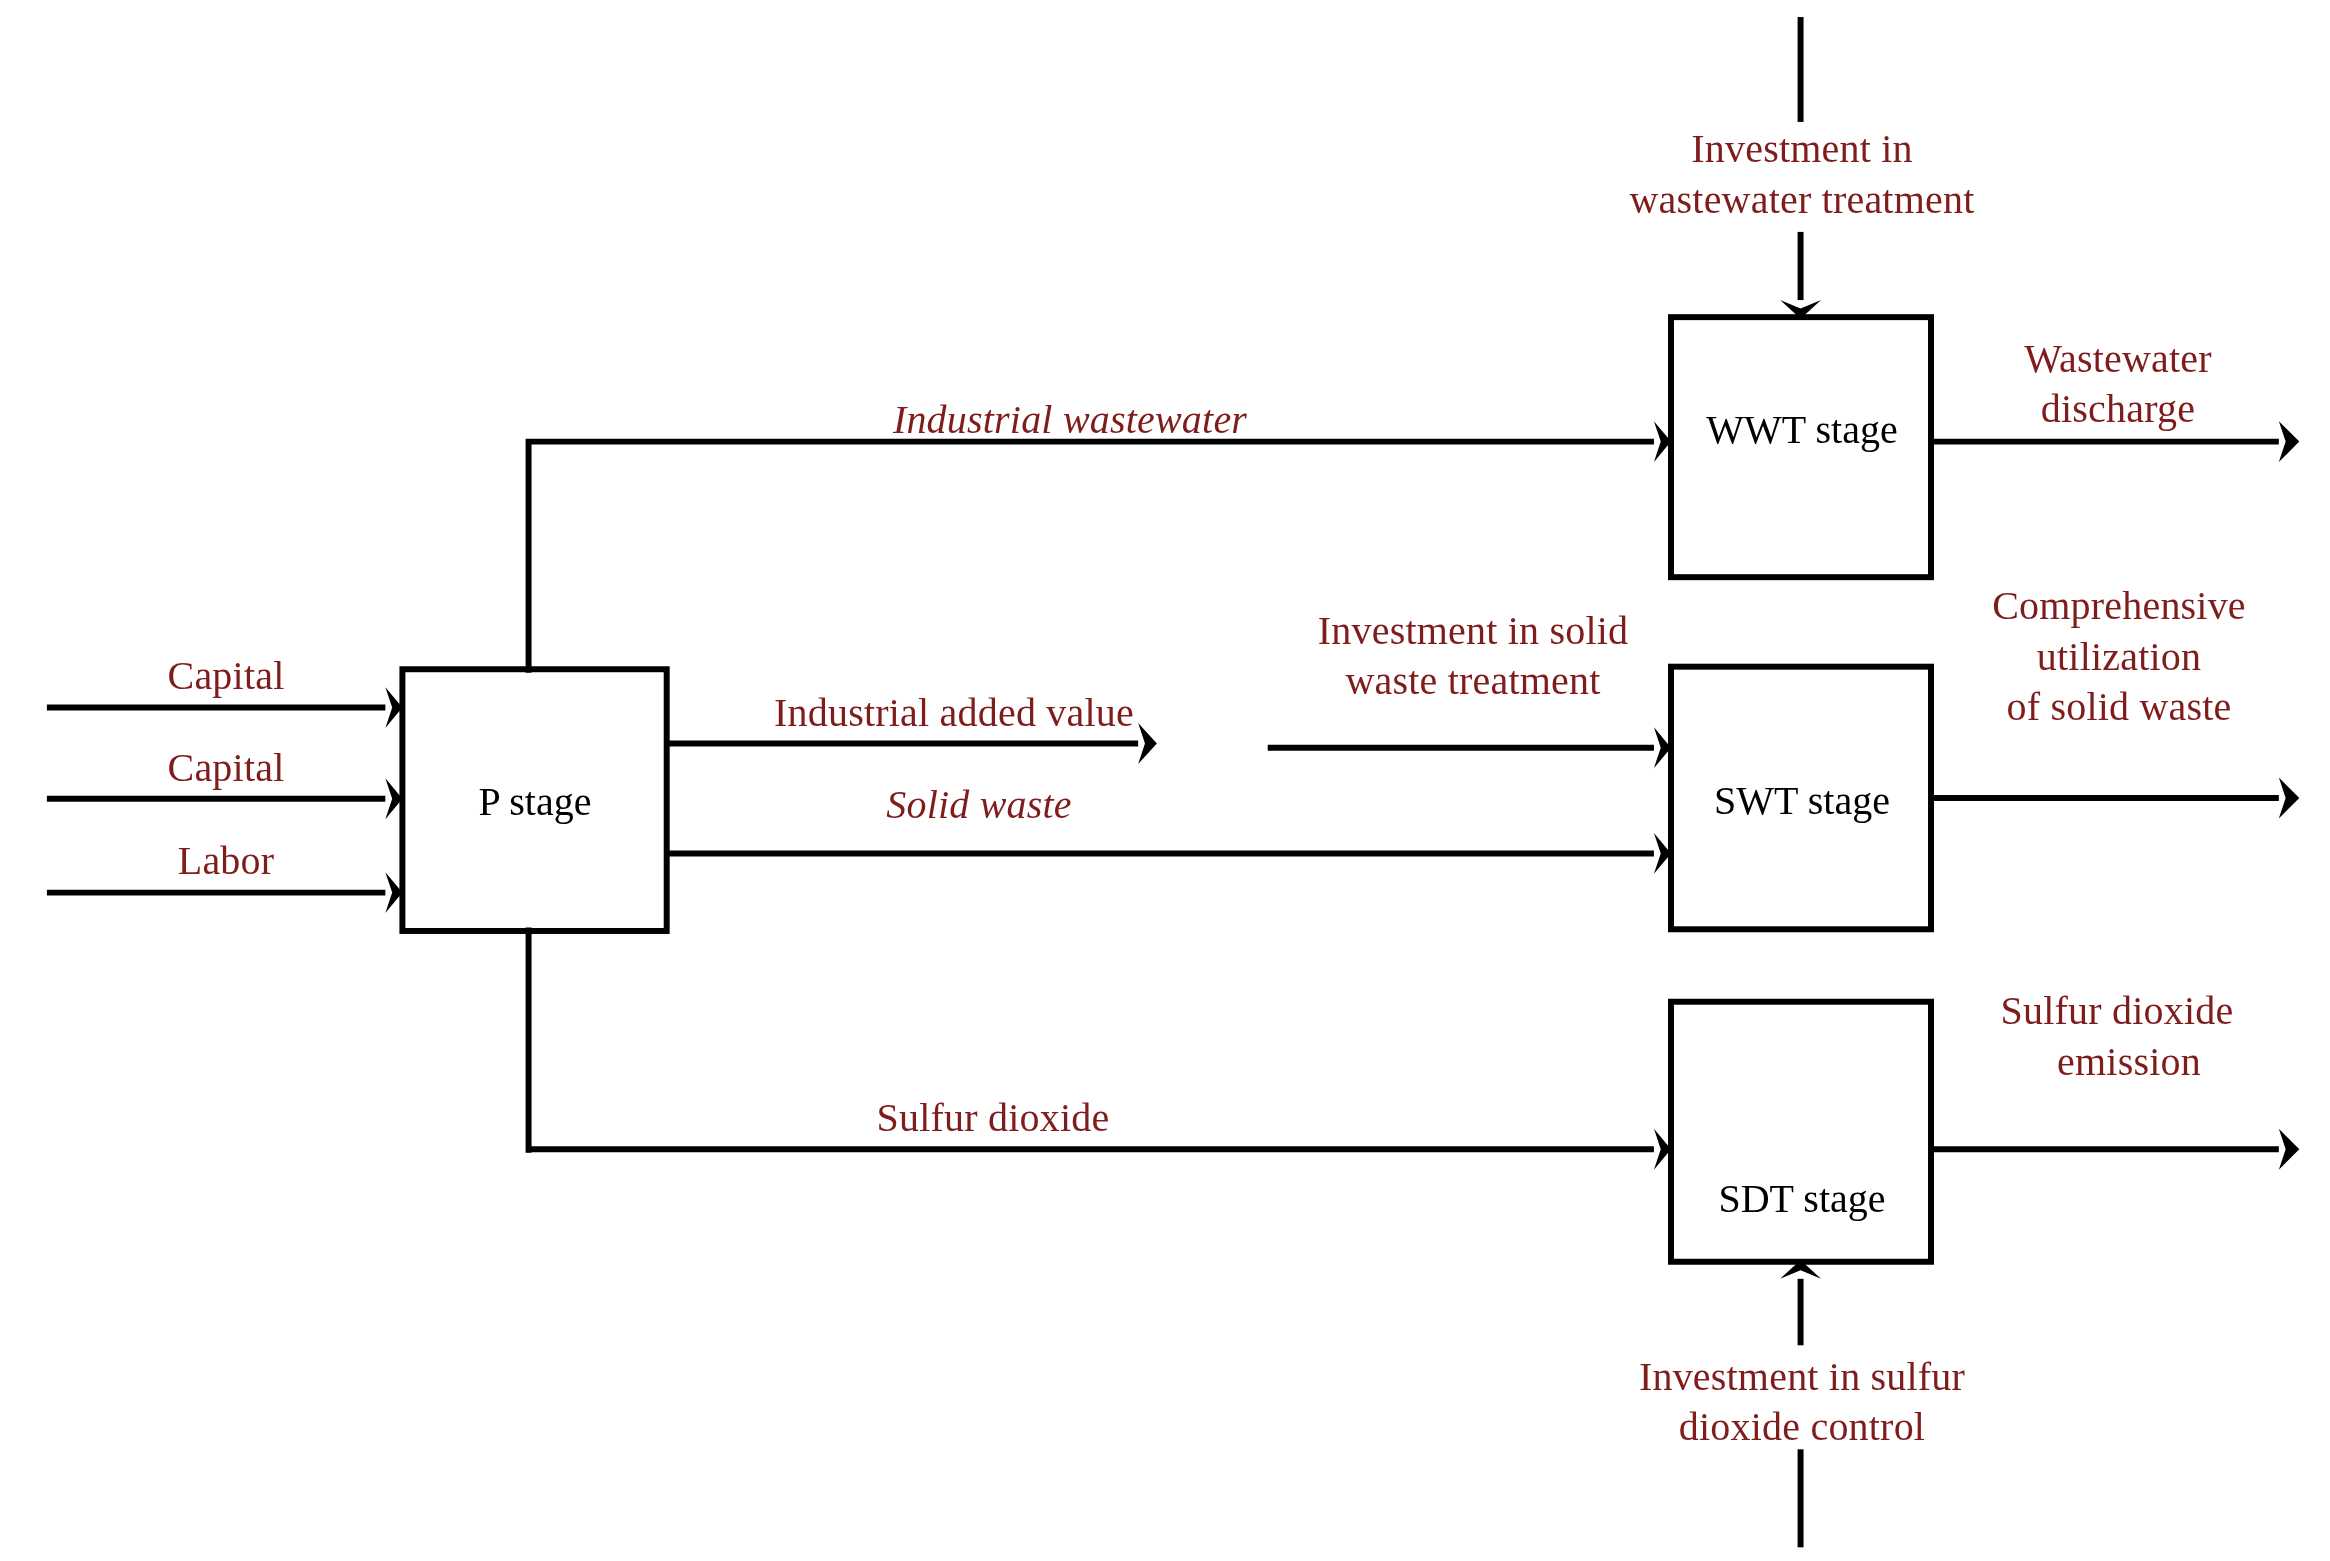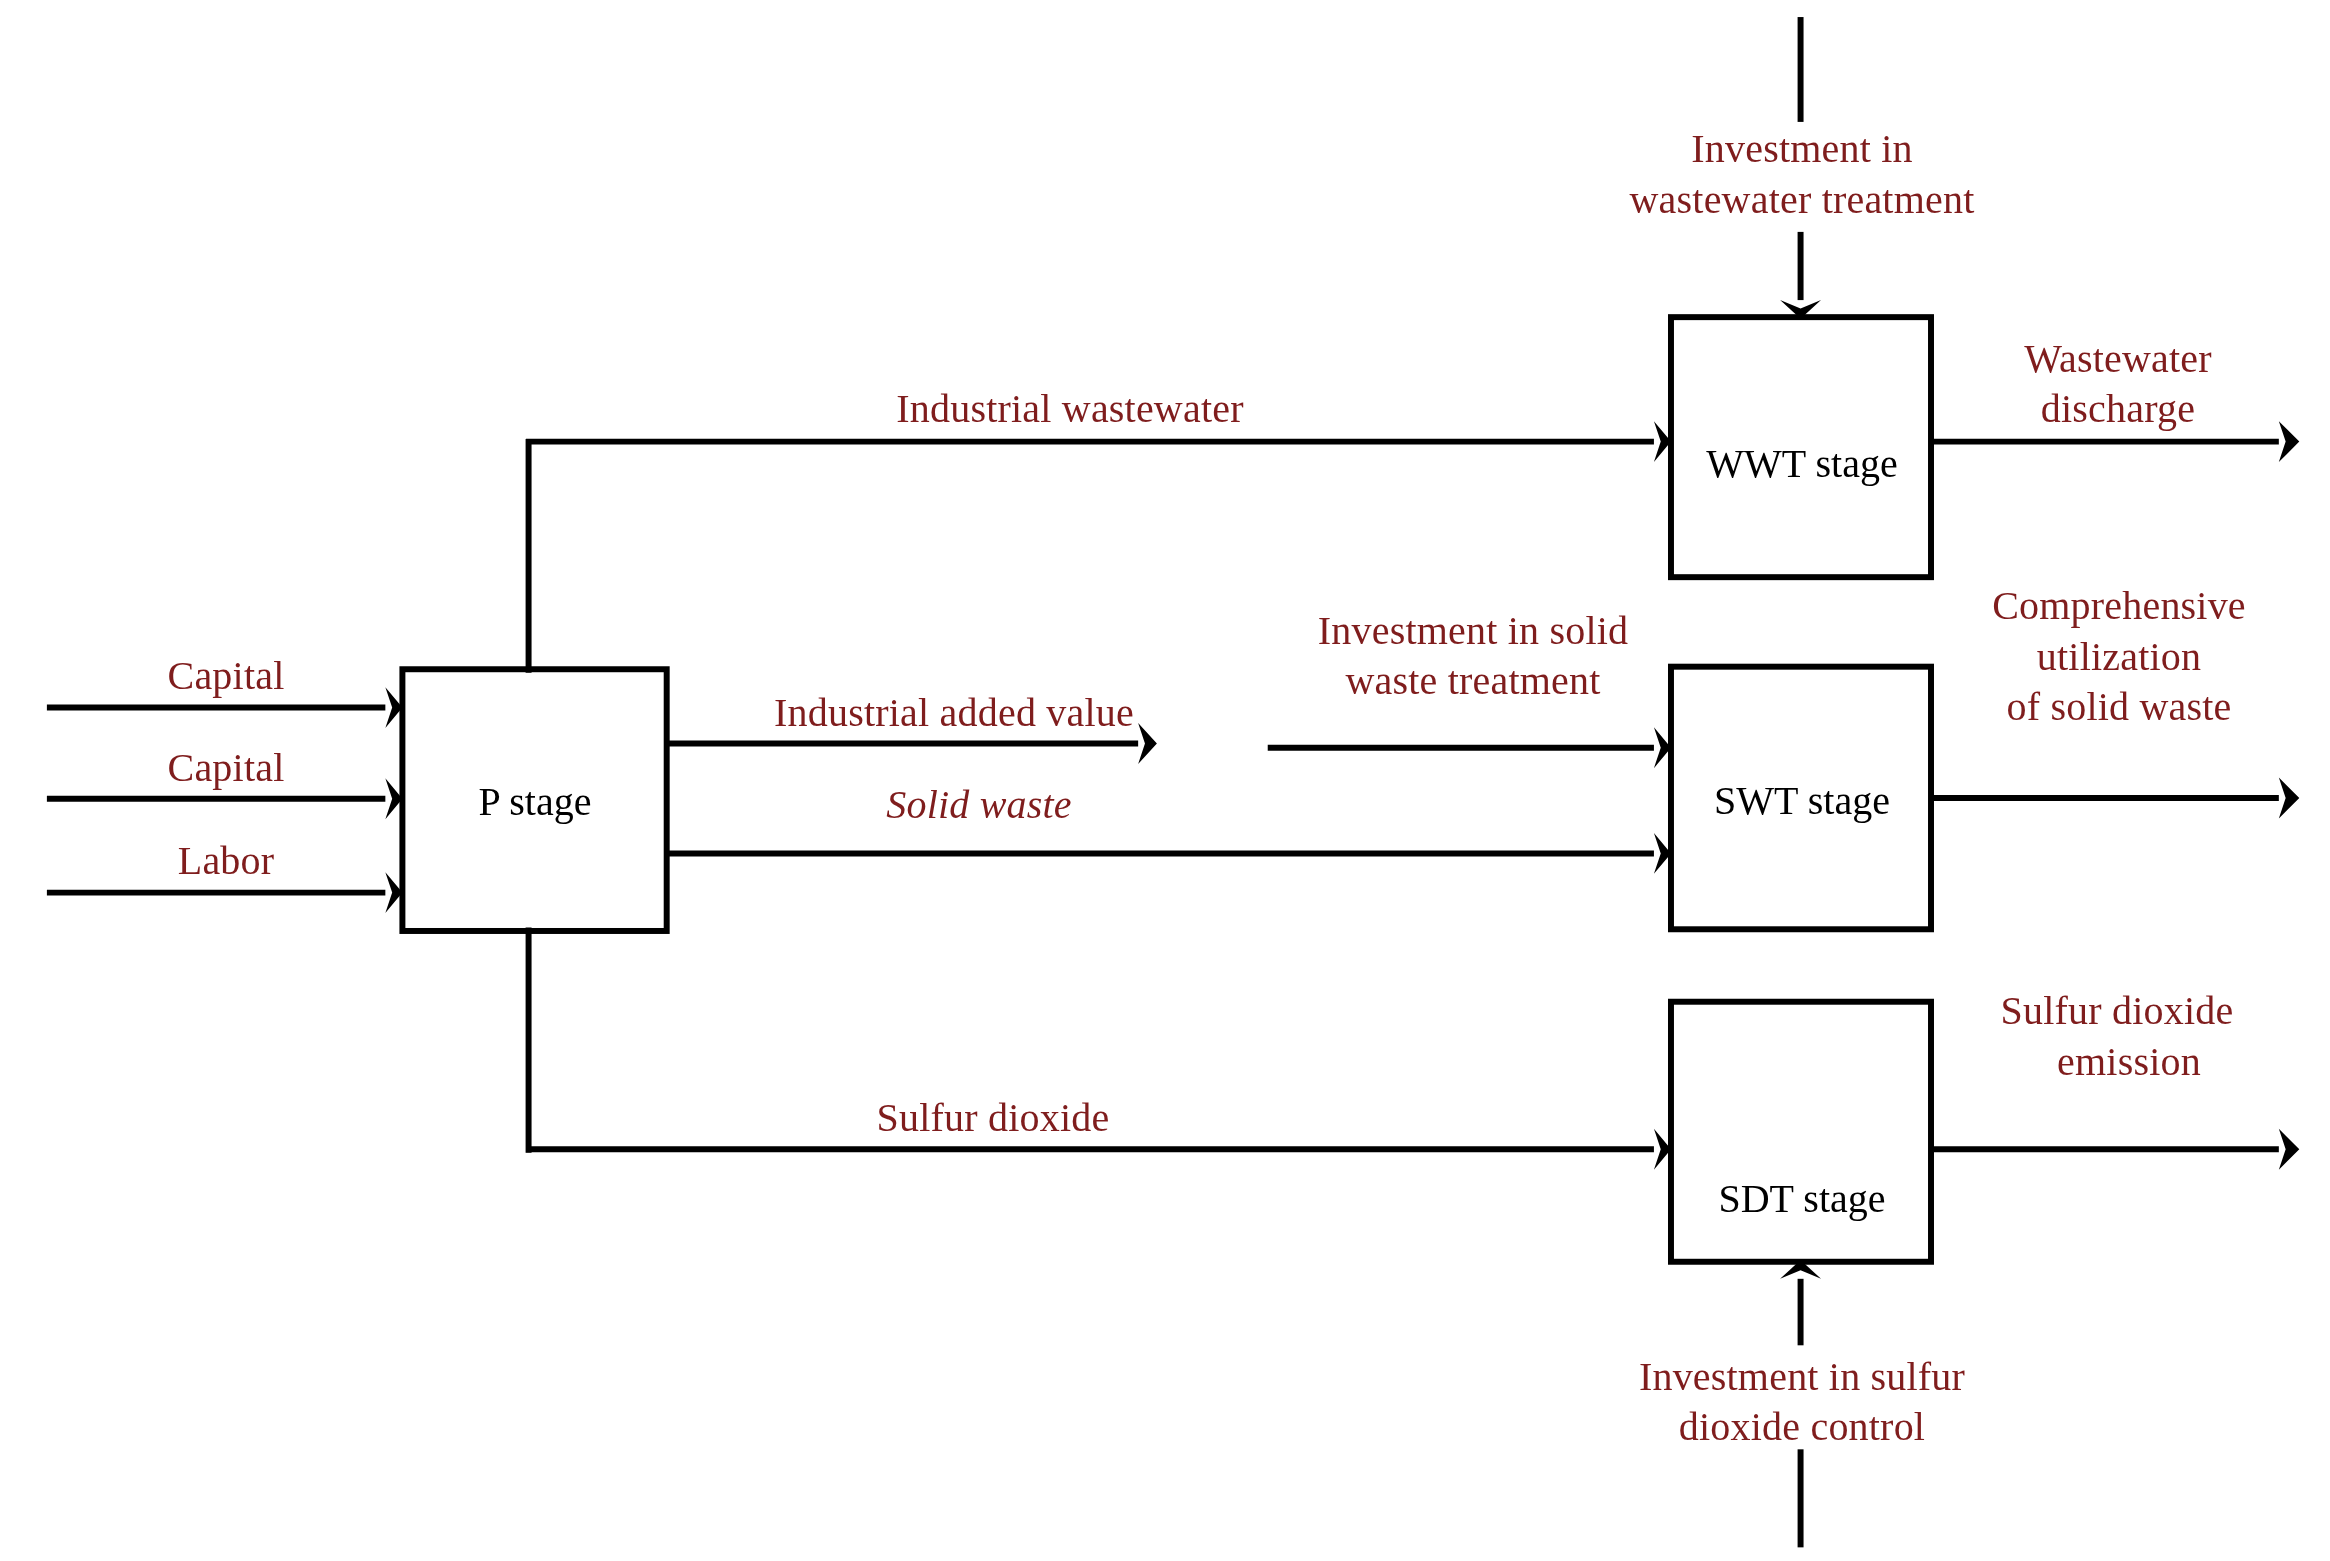--- a/index.html
+++ b/index.html
@@ -136,29 +136,29 @@
     <line class="flow-line" x1="2112" y1="1700" x2="2112" y2="1815"></line>
 
     <g>
       <line class="flow-line" x1="2265" y1="1348" x2="2673" y2="1348"></line>
       <polygon class="arrow-head" points="2673,1324 2697,1348 2673,1372 2681,1348"></polygon>
     </g>
 
   </svg>
 
   <div class="box-label" style="left:535px; top:801px;">P stage</div>
-  <div class="box-label" style="left:1802px; top:463px;text-align:center;">WWT stage</div>
+  <div class="box-label" style="left:1802px; top:429px;text-align:center;">WWT stage</div>
   <div class="box-label" style="left:1802px; top:800px;">SWT stage</div>
   <div class="box-label" style="left:1802px; top:1151px;margin-top:47px;">SDT stage</div>
 
   <div class="lbl center" style="left:226px; top:652px;">Capital</div>
   <div class="lbl center" style="left:226px; top:744px;">Capital</div>
   <div class="lbl center" style="left:226px; top:837px;">Labor</div>
 
-  <div class="lbl center" style="left:1070px; top:385px;">Industrial wastewater</div>
+  <div class="lbl center" style="left:1070px; top:396px;font-style:italic;">Industrial wastewater</div>
   <div class="lbl center" style="left:954px; top:689px;">Industrial added value</div>
   <div class="lbl center" style="left:979px; top:781px;font-style:italic;">Solid waste</div>
   <div class="lbl center" style="left:993px; top:1094px;">Sulfur dioxide</div>
 
   <div class="lbl center" style="left:1802px; top:125px;">Investment in</div>
   <div class="lbl center" style="left:1473px; top:607px;">Investment in solid</div>
 
   <div class="lbl center" style="left:1802px; top:176px;">wastewater treatment</div>
   <div class="lbl center" style="left:1473px; top:657px;">waste treatment</div>
 

